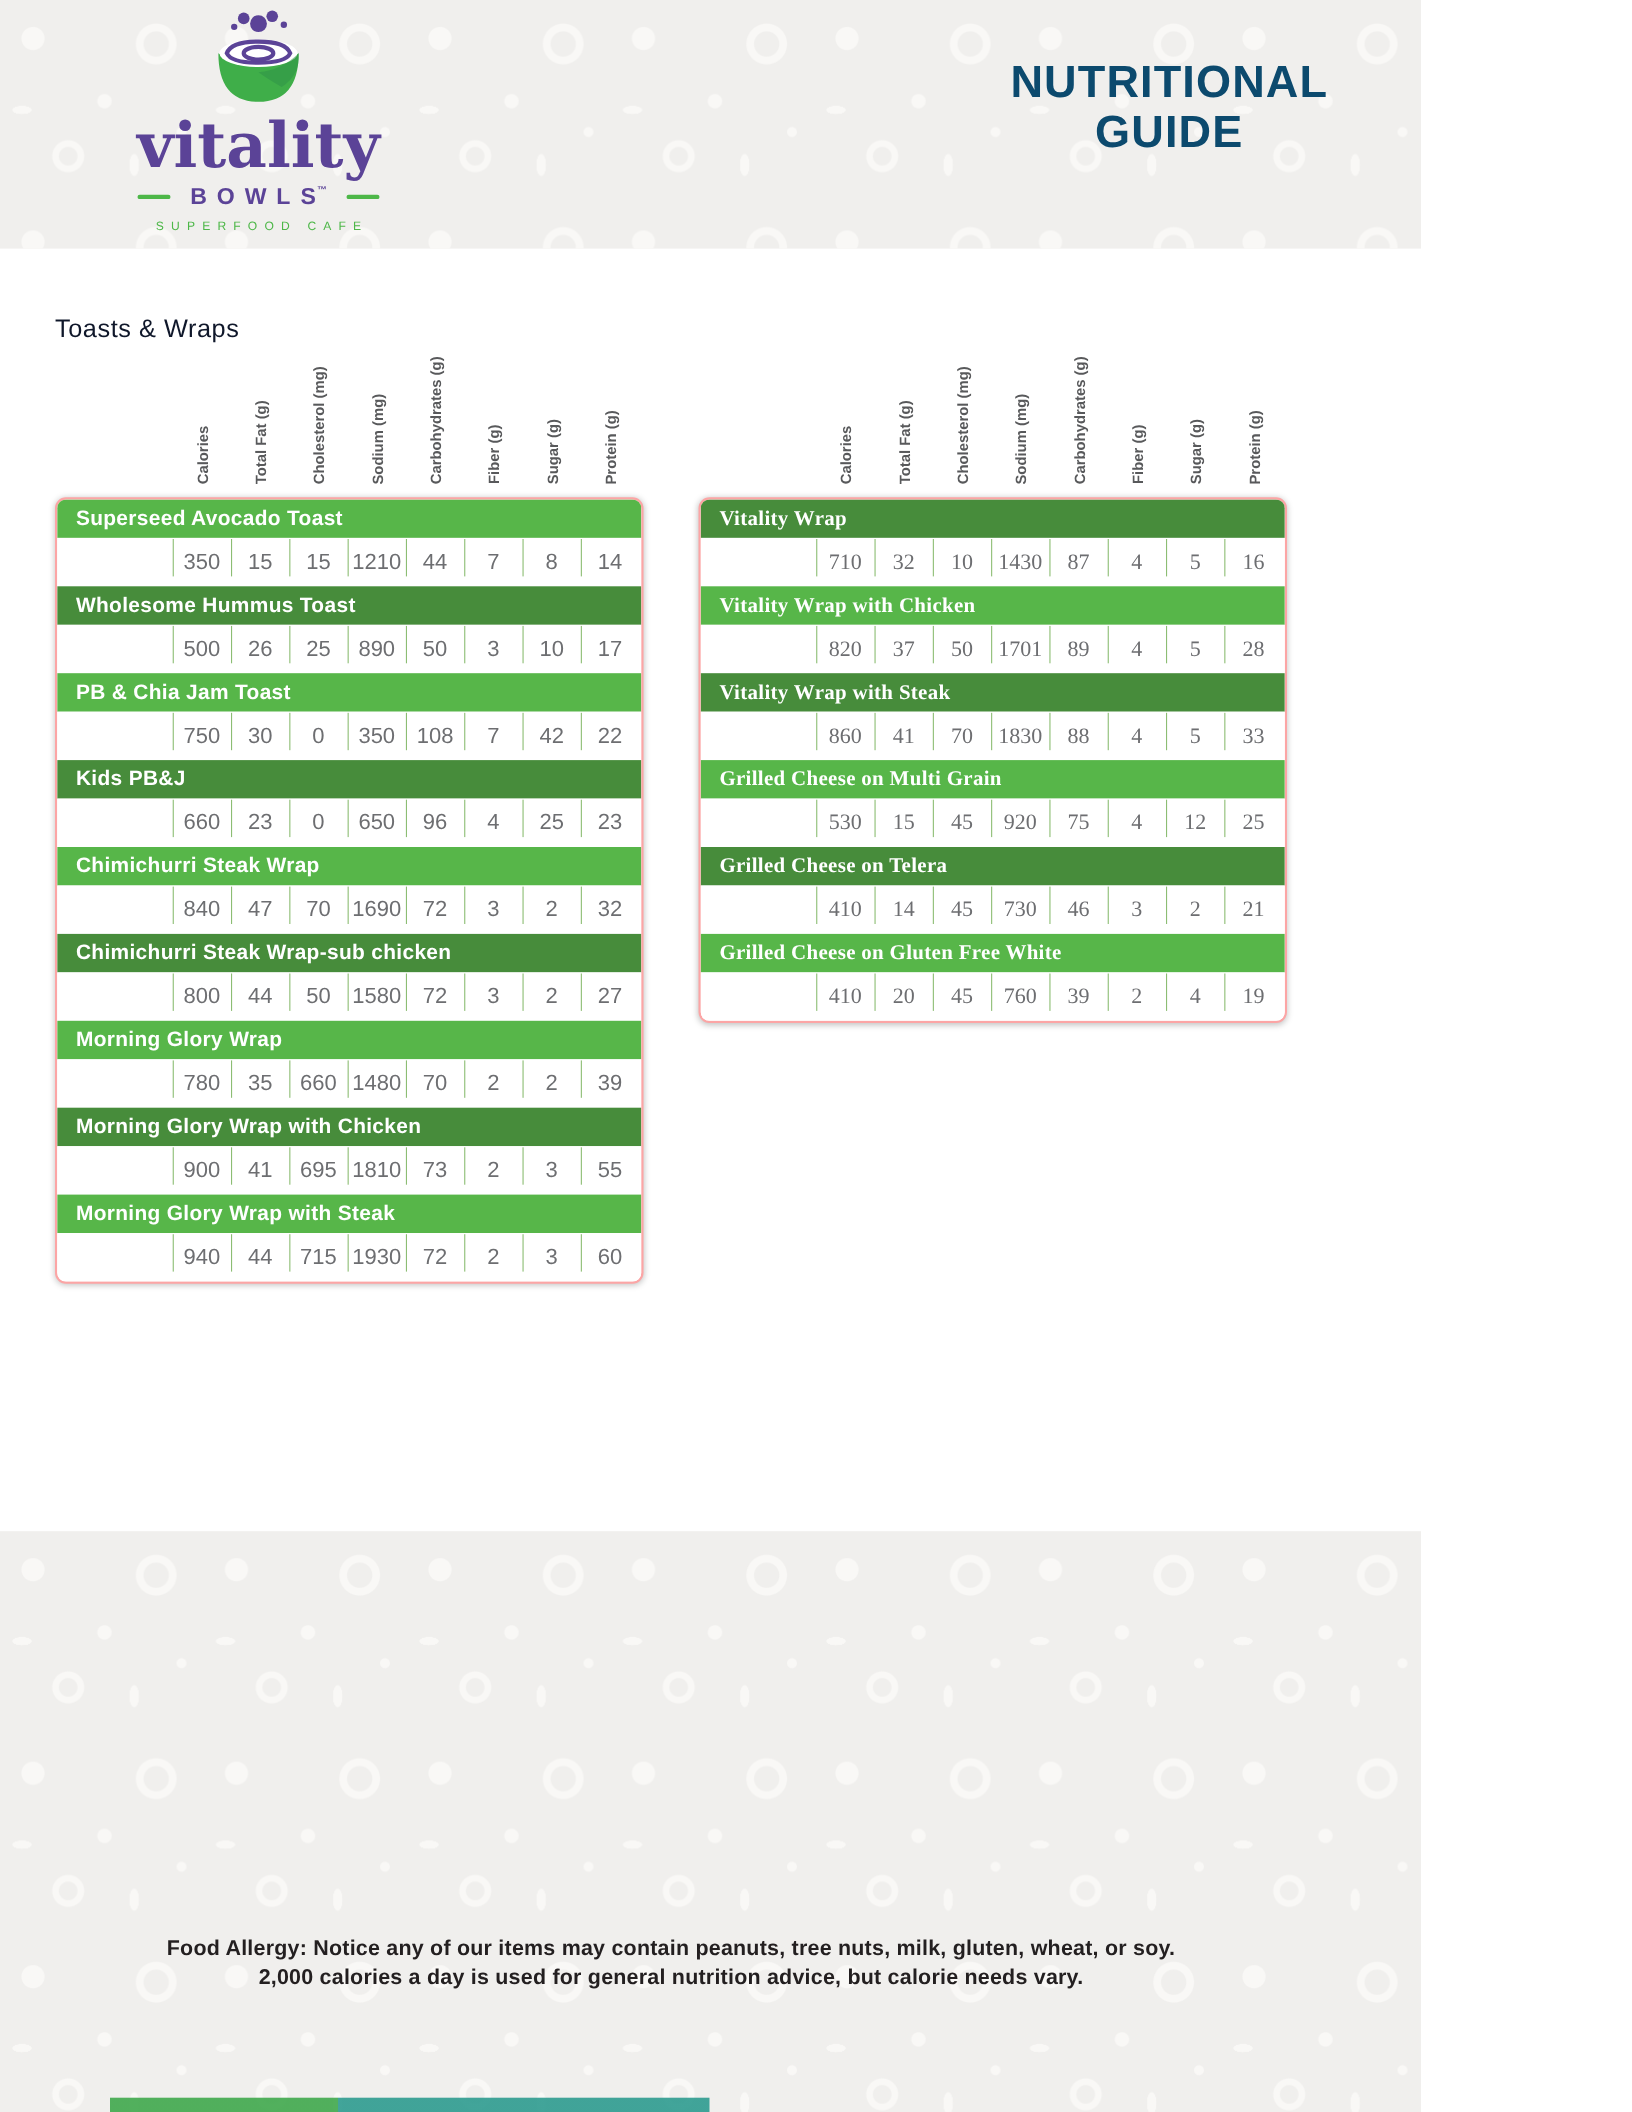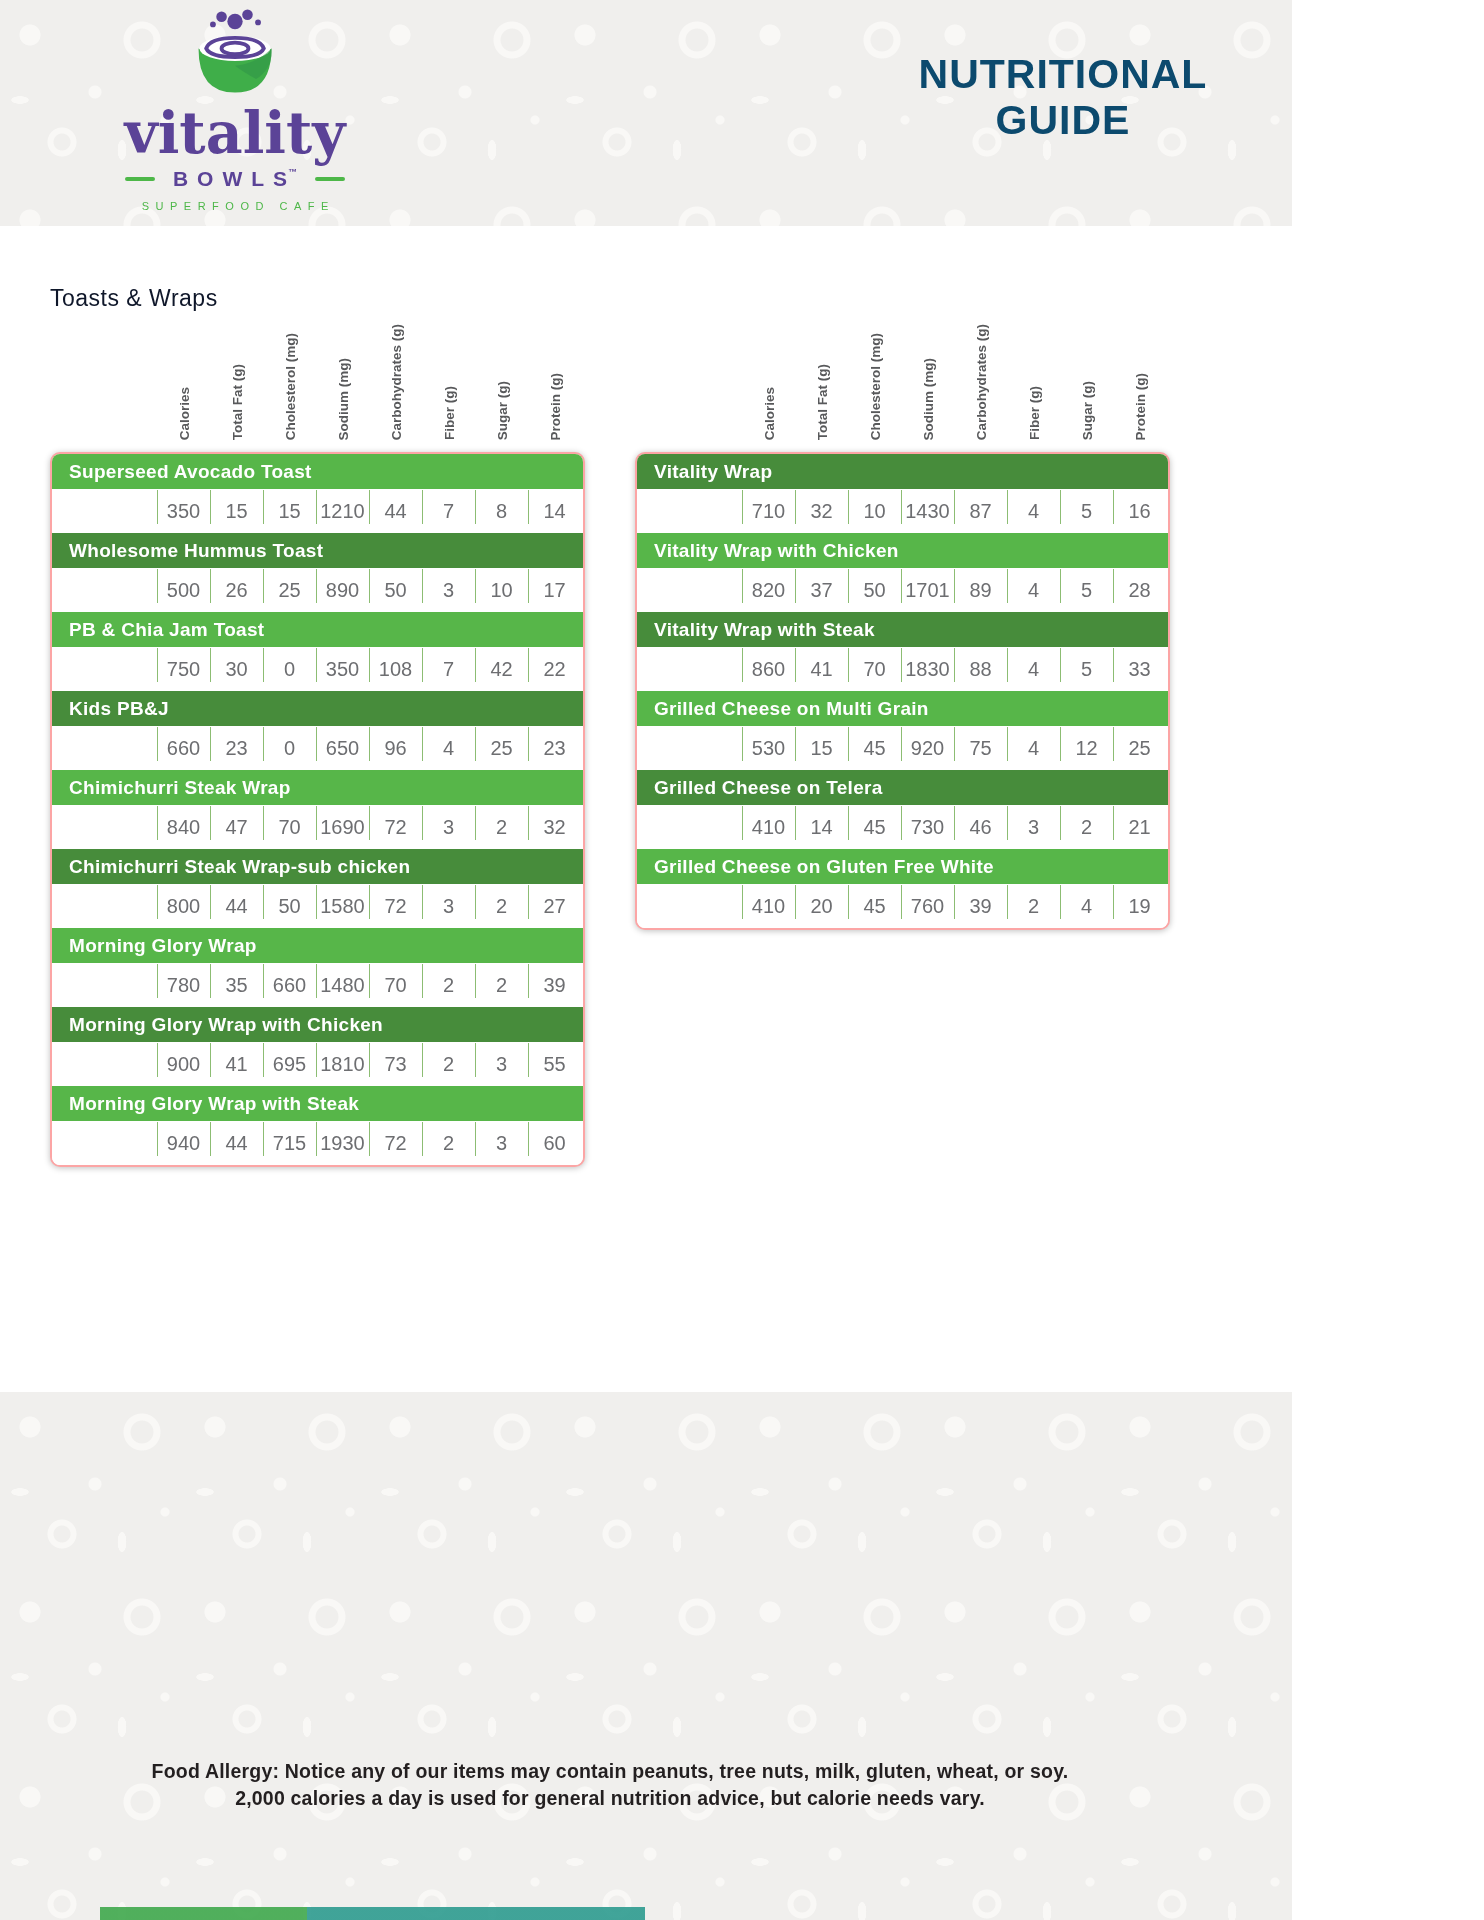--- a/index.html
+++ b/index.html
@@ -53,21 +53,21 @@
     font-size:13.5px; font-weight:bold; color:#58595b; white-space:nowrap; line-height:1;
   }
 
   
   .ntable {
     position:absolute; top:452px; width:535px; background:#fff;
     border:2px solid #fca5a5; border-radius:10px; overflow:hidden;
     box-shadow:0 1px 6px rgba(0,0,0,0.25);
   }
   .ntable.left { left:50px; }
-  .ntable.right { left:635px; }
+  .ntable.right { left:635px;font-family:Liberation Serif, serif; }
   .item-header { height:35px; display:flex; align-items:center; padding-left:17px; color:#fff; font-weight:bold; font-size:19px; letter-spacing:0.3px; }
   .item-header.light { background:#57b649; }
   .item-header.dark { background:#478c3b; }
   .item-row { height:44px; display:flex; background:#fff; }
   .cell { width:53px; display:flex; align-items:center; justify-content:center; font-size:20px; color:#6d6e71; position:relative; }
   .cell.name-cell { width:105px; }
   .cell + .cell::before { content:""; position:absolute; left:0; top:1px; bottom:9px; width:1px; background:#8cbd73; }
 
   
   .footer {

